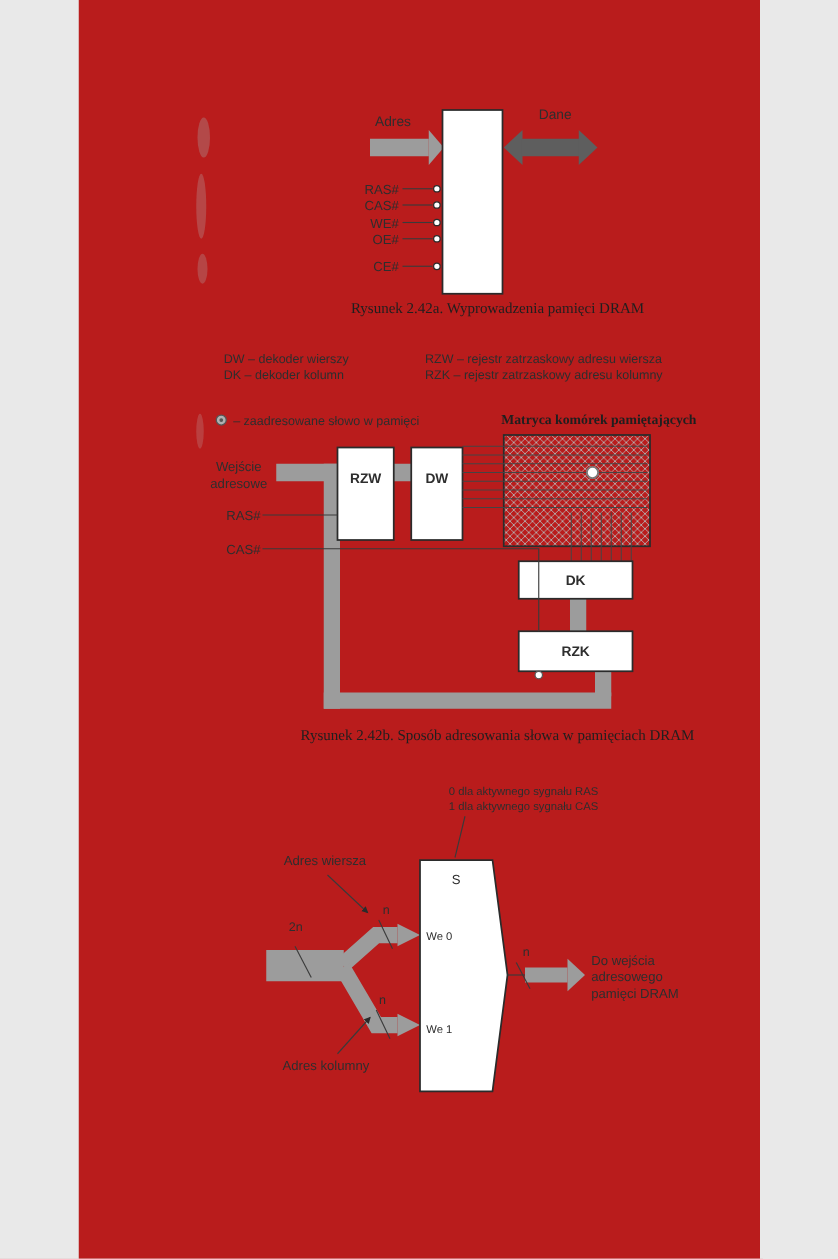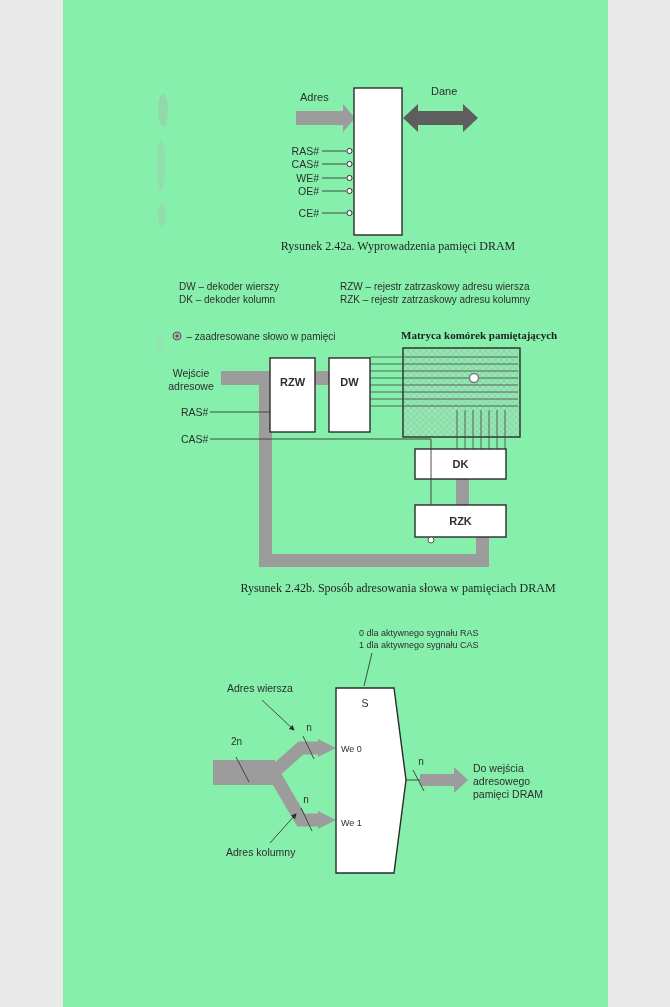--- a/index.html
+++ b/index.html
@@ -1,18 +1,18 @@
 <!DOCTYPE html>
 <html><head>
 <meta charset="utf-8">
 <style>
   html,body{margin:0;padding:0;background:#e9e9e9;}
   .page{
     position:relative;width:545px;height:1007px;margin:0 auto;
-    background:#86efac;overflow:hidden;
+    background:#b91c1c;overflow:hidden;
     font-family:"Liberation Sans","DejaVu Sans",sans-serif;
   }
   .page svg{position:absolute;left:0;top:0;}
   .t-sans{font-family:"Liberation Sans","DejaVu Sans",sans-serif;fill:#2e2e2e;}
   .t-serif{font-family:"Liberation Serif","DejaVu Serif",serif;fill:#1f1f1f;}
   .b{font-weight:bold;}
   .box{fill:#ffffff;stroke:#2b2b2b;stroke-width:1.4;}
   .thin{stroke:#3a3a3a;stroke-width:0.9;fill:none;}
   .thin2{stroke:#444;stroke-width:0.8;fill:none;}
 </style>

